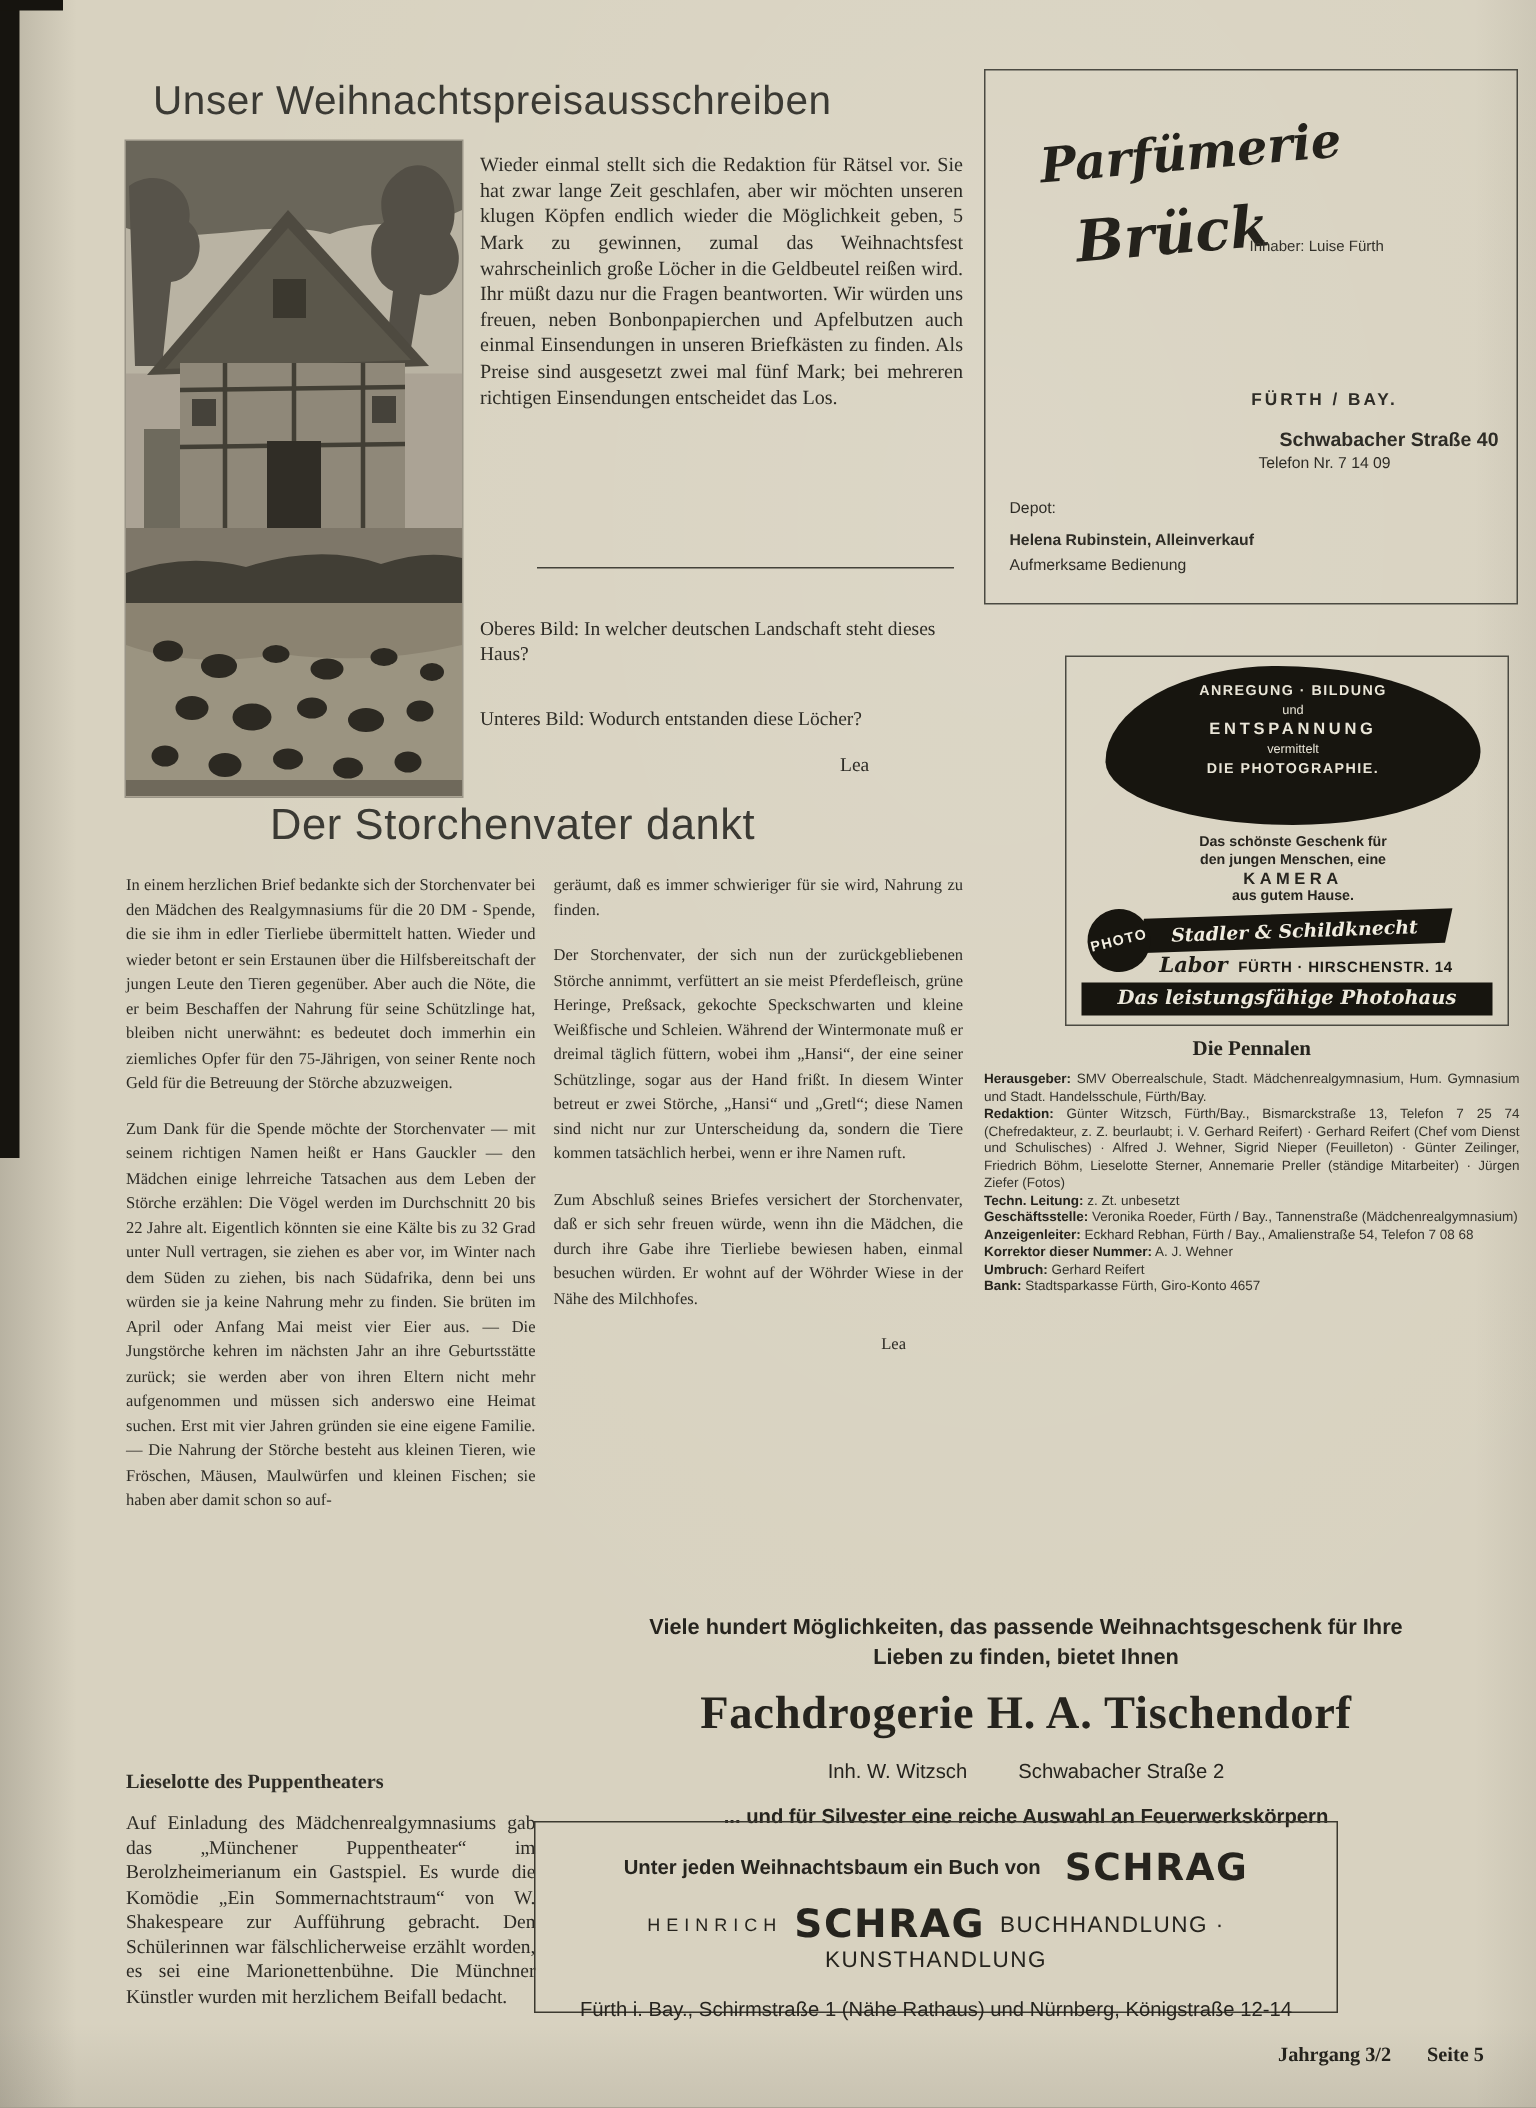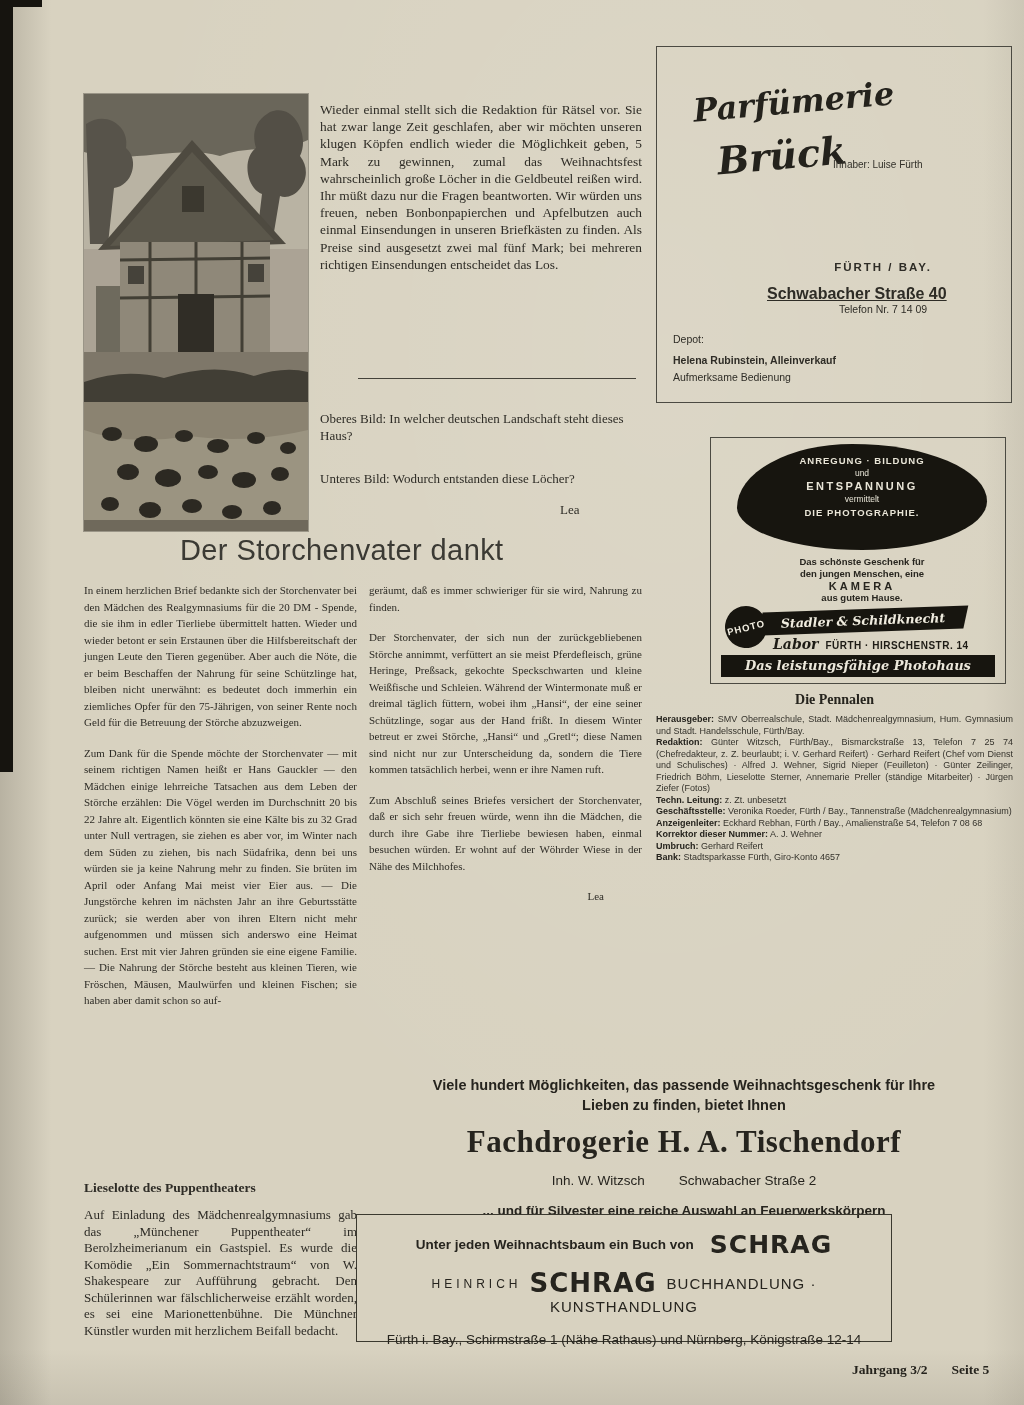--- a/index.html
+++ b/index.html
@@ -54,21 +54,21 @@
 
   
   .ad-brueck { position:absolute; left:656px; top:46px; width:356px; height:357px; border:1px solid #4b4a42; }
   .brueck-script { font-family:"DejaVu Serif", serif; font-style:italic; font-weight:bold; color:#24221c; }
   .brueck-w1 { position:absolute; left:36px; top:36px; font-size:32px; transform:rotate(-5deg); }
   .brueck-w2 { position:absolute; left:60px; top:86px; font-size:38px; transform:rotate(-5deg); }
   .brueck-owner { position:absolute; left:176px; top:112px; font-family:"Liberation Sans", sans-serif; font-size:10px; color:#33312a; }
   .brueck-desc { position:absolute; left:110px; top:142px; width:232px; text-align:center;
     font-family:"Liberation Sans", sans-serif; font-size:11px; line-height:17.5px; letter-spacing:1.3px; color:#2b2923; }
   .brueck-city   { position:absolute; left:110px; top:214px; width:232px; text-align:center; font-family:"Liberation Sans", sans-serif; font-weight:bold; font-size:11.5px; letter-spacing:2px; }
-  .brueck-street { position:absolute; left:110px; top:238px; width:232px; text-align:left; font-family:"Liberation Sans", sans-serif; font-weight:bold; font-size:16px;text-decoration:underline; }
+  .brueck-street { position:absolute; left:110px; top:238px; width:232px; text-align:right; font-family:"Liberation Sans", sans-serif; font-weight:bold; font-size:13px; }
   .brueck-phone  { position:absolute; left:110px; top:256px; width:232px; text-align:center; font-family:"Liberation Sans", sans-serif; font-size:10.5px; }
   .brueck-depot-label { position:absolute; left:16px; top:286px; font-family:"Liberation Sans", sans-serif; font-size:10.5px; }
   .brueck-depot1 { position:absolute; left:16px; top:307px; font-family:"Liberation Sans", sans-serif; font-weight:bold; font-size:10.5px; }
   .brueck-depot2 { position:absolute; left:16px; top:324px; font-family:"Liberation Sans", sans-serif; font-size:10.5px; }
 
   
   .ad-photo { position:absolute; left:710px; top:437px; width:296px; height:247px; border:1px solid #4b4a42; }
   .blob {
     position:absolute; left:26px; top:6px; width:250px; height:106px; background:#17150f;
     border-radius:46% 54% 50% 50% / 60% 54% 46% 40%;
@@ -129,20 +129,21 @@
   .page-footer { position:absolute; left:852px; top:1362px; font-family:"Liberation Serif", serif; font-weight:bold; font-size:13.5px; color:#25231d; }
   .page-footer .f2 { margin-left:24px; }
 </style>
 </head>
 <body>
 
 <div class="page">
   <div class="edge-left"></div>
   <div class="edge-top"></div>
 
+  <h1 class="lead-headline">Unser Weihnachtspreisausschreiben</h1>
 
   <div class="photo">
     <svg viewBox="0 0 224 437" width="224" height="437" xmlns="http://www.w3.org/2000/svg">
       <rect width="224" height="437" fill="#aba395"></rect>
       <rect width="224" height="155" fill="#b9b3a3"></rect>
       <path d="M0,0 h224 v46 c-28,14 -58,4 -88,16 c-42,-12 -92,10 -136,-4 z" fill="#6a665a"></path>
       <path d="M186,18 c24,-10 40,24 30,44 c16,20 -4,46 -20,40 l-8,48 h-16 l6,-50 c-16,-6 -20,-36 -6,-46 c-6,-20 4,-30 14,-36 z" fill="#534f46"></path>
       <path d="M2,30 c20,-14 44,2 40,24 c14,12 6,38 -12,40 l-6,56 h-18 z" fill="#57534a"></path>
       <polygon points="14,156 108,46 202,150" fill="#4e4a40"></polygon>
       <polygon points="26,152 108,58 190,146" fill="#5b574b"></polygon>

